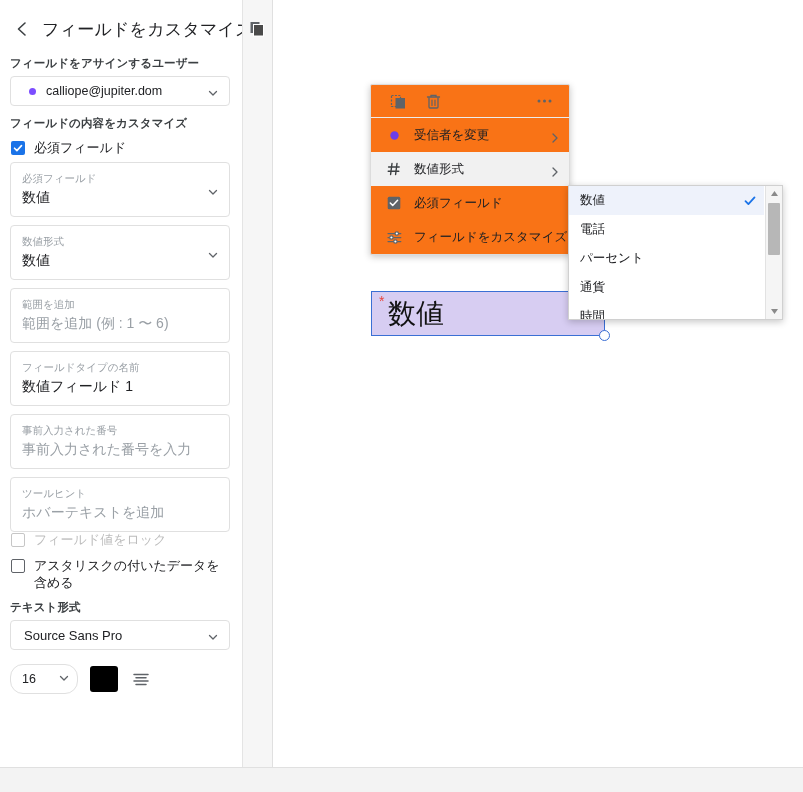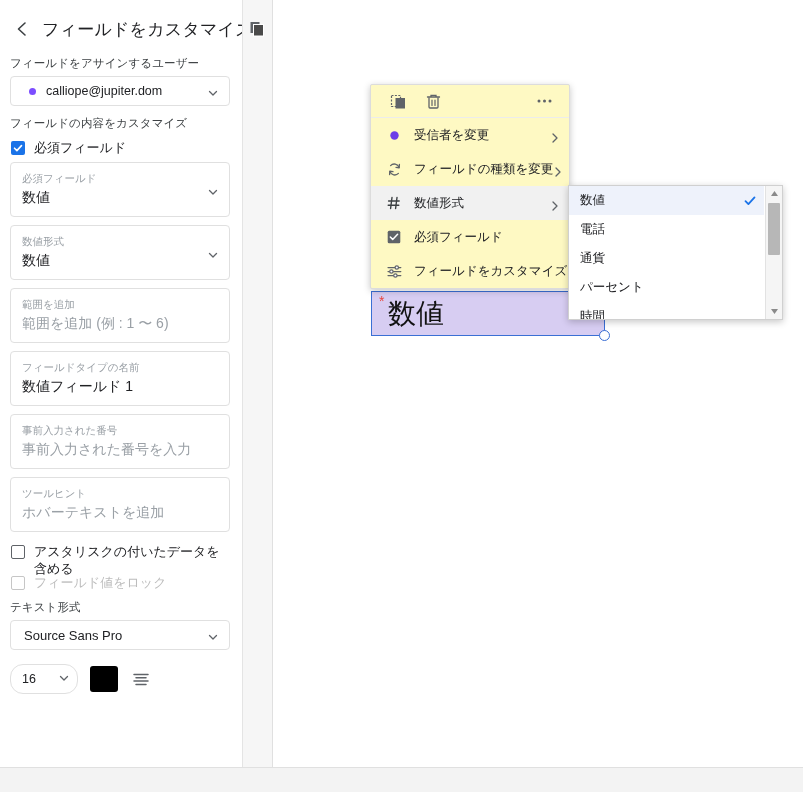--- a/index.html
+++ b/index.html
@@ -24,21 +24,21 @@
   .back-chevron {
     width: 16px; height: 16px; flex: none;
     display: flex; align-items: center; justify-content: center;
     cursor: pointer;
   }
   .back-chevron svg { display: block; }
   .panel-title {
     font-size: 17px; color: #202124; letter-spacing: .2px; white-space: nowrap;
   }
   .section-label {
-    font-size: 11.5px; font-weight: normal; color: #3c4043;
+    font-size: 11.5px; font-weight: bold; color: #3c4043;
     padding: 0 0 0 10px; margin: 10px 0 5px 0; letter-spacing: .1px;
   }
   .field-box {
     margin: 0 12px 8px 10px; border: 1px solid #e0e0e0; border-radius: 4px;
     background: #fff; padding: 8px 10px 9px 11px; position: relative;
     min-height: 40px;
   }
   .fb-label { font-size: 10.5px; color: #9aa0a6; line-height: 14px; margin-bottom: 2px; }
   .fb-value { font-size: 14px; color: #202124; line-height: 20px; }
   .fb-value.placeholder { color: #9aa0a6; }
@@ -92,21 +92,21 @@
   .pages-icon { width: 18px; height: 18px; }
 
   
   .canvas {
     position: absolute; left: 274px; top: 0; right: 0; height: 767px; background: #fff;
   }
 
   
   .ctx-menu {
     position: absolute; left: 370px; top: 84px; width: 200px;
-    background: #fef9c3; border: 1px solid #dcdcdc; border-radius: 2px;
+    background: #f97316; border: 1px solid #dcdcdc; border-radius: 2px;
     box-shadow: 0 2px 7px rgba(0,0,0,.22);
   }
   .ctx-toolbar {
     display: flex; align-items: center; height: 33px;
     padding: 0 14px 0 16px; border-bottom: 1px solid #ececec;
   }
   .ctx-tool { width: 22px; height: 22px; display: flex; align-items: center; justify-content: center; cursor: pointer; }
   .ctx-tool.dup { margin-right: 13px; }
   .ctx-tool.more { margin-left: auto; }
   .ctx-item {
@@ -237,28 +237,28 @@
     <div class="field-box">
       <div class="fb-label">事前入力された番号</div>
       <div class="fb-value placeholder">事前入力された番号を入力</div>
     </div>
 
     <div class="field-box">
       <div class="fb-label">ツールヒント</div>
       <div class="fb-value placeholder">ホバーテキストを追加</div>
     </div>
 
+    <div class="check-row" style="margin-top:-12px;">
+      <span class="cb unchecked disabled"></span>
+      <span class="check-label disabled">フィールド値をロック</span>
+    </div>
+
     <div class="check-row">
       <span class="cb unchecked"></span>
       <span class="check-label">アスタリスクの付いたデータを含める</span>
-    </div>
-
-    <div class="check-row" style="margin-top:-12px;">
-      <span class="cb unchecked disabled"></span>
-      <span class="check-label disabled">フィールド値をロック</span>
     </div>
 
     <div class="section-label" style="margin-top:6px;">テキスト形式</div>
 
     <div class="select-box">
       <span class="sv">Source Sans Pro</span>
       <span class="fb-caret">
         <svg width="12" height="12" viewBox="0 0 12 12">
             <path d="M2.5 4.5 L6 8 L9.5 4.5" fill="none" stroke="#5f6368" stroke-width="1.3" stroke-linecap="round" stroke-linejoin="round"></path>
           </svg>
@@ -337,36 +337,20 @@
           </svg>
       </span>
       <span class="ctx-text">受信者を変更</span>
       <span class="ctx-arrow">
         <svg width="10" height="12" viewBox="0 0 10 12">
             <path d="M3 2 L7 6 L3 10" fill="none" stroke="#5f6368" stroke-width="1.3" stroke-linecap="round" stroke-linejoin="round"></path>
           </svg>
       </span>
     </div>
 
-    <div class="ctx-item">
-      <span class="ctx-ico">
-        <svg width="15" height="15" viewBox="0 0 15 15">
-          <path d="M12 5.5 A5 5 0 0 0 3.6 3.6" fill="none" stroke="#5f6368" stroke-width="1.3" stroke-linecap="round"></path>
-          <path d="M3 9.5 A5 5 0 0 0 11.4 11.4" fill="none" stroke="#5f6368" stroke-width="1.3" stroke-linecap="round"></path>
-          <path d="M12.4 2.4 L12.2 5.8 L9 5.4" fill="none" stroke="#5f6368" stroke-width="1.3" stroke-linecap="round" stroke-linejoin="round"></path>
-          <path d="M2.6 12.6 L2.8 9.2 L6 9.6" fill="none" stroke="#5f6368" stroke-width="1.3" stroke-linecap="round" stroke-linejoin="round"></path>
-        </svg>
-      </span>
-      <span class="ctx-text">フィールドの種類を変更</span>
-      <span class="ctx-arrow">
-        <svg width="10" height="12" viewBox="0 0 10 12">
-            <path d="M3 2 L7 6 L3 10" fill="none" stroke="#5f6368" stroke-width="1.3" stroke-linecap="round" stroke-linejoin="round"></path>
-          </svg>
-      </span>
-    </div>
 
     <div class="ctx-item active">
       <span class="ctx-ico">
         <svg width="14" height="14" viewBox="0 0 14 14">
           <g stroke="#3c4043" stroke-width="1.4" stroke-linecap="round">
             <line x1="5" y1="1.5" x2="3.6" y2="12.5"></line>
             <line x1="10" y1="1.5" x2="8.6" y2="12.5"></line>
             <line x1="1.6" y1="5" x2="12.2" y2="5"></line>
             <line x1="1.2" y1="9.3" x2="11.8" y2="9.3"></line>
           </g>
@@ -414,24 +398,24 @@
         <span class="sub-check">
           <svg width="12" height="12" viewBox="0 0 12 12">
               <path d="M1.5 6.2 L4.4 9.1 L10.5 2.4" fill="none" stroke="#1a73e8" stroke-width="1.8" stroke-linecap="round" stroke-linejoin="round"></path>
             </svg>
         </span>
       </div>
       <div class="sub-item">
         <span>電話</span>
       </div>
       <div class="sub-item">
+        <span>パーセント</span>
+      </div>
+      <div class="sub-item">
         <span>通貨</span>
-      </div>
-      <div class="sub-item">
-        <span>パーセント</span>
       </div>
       <div class="sub-item">
         <span>時間</span>
       </div>
     </div>
     <div class="sub-scroll">
       <div class="sb-arrow">
         <svg width="9" height="7" viewBox="0 0 9 7">
             <path d="M4.5 1 L8 6 L1 6 Z" fill="#8a8a8a"></path>
           </svg>

